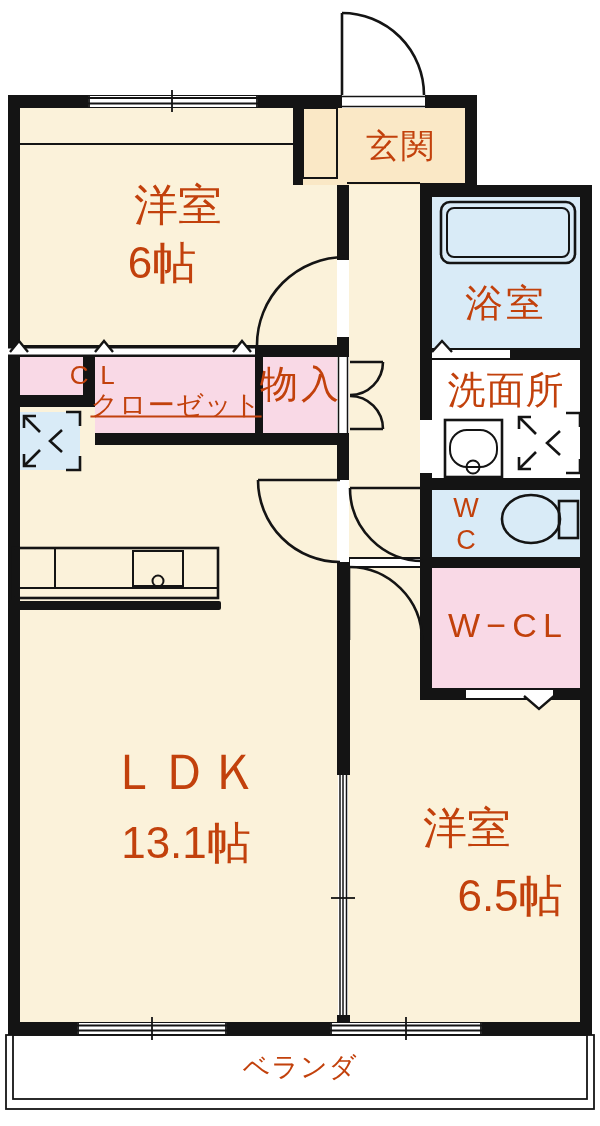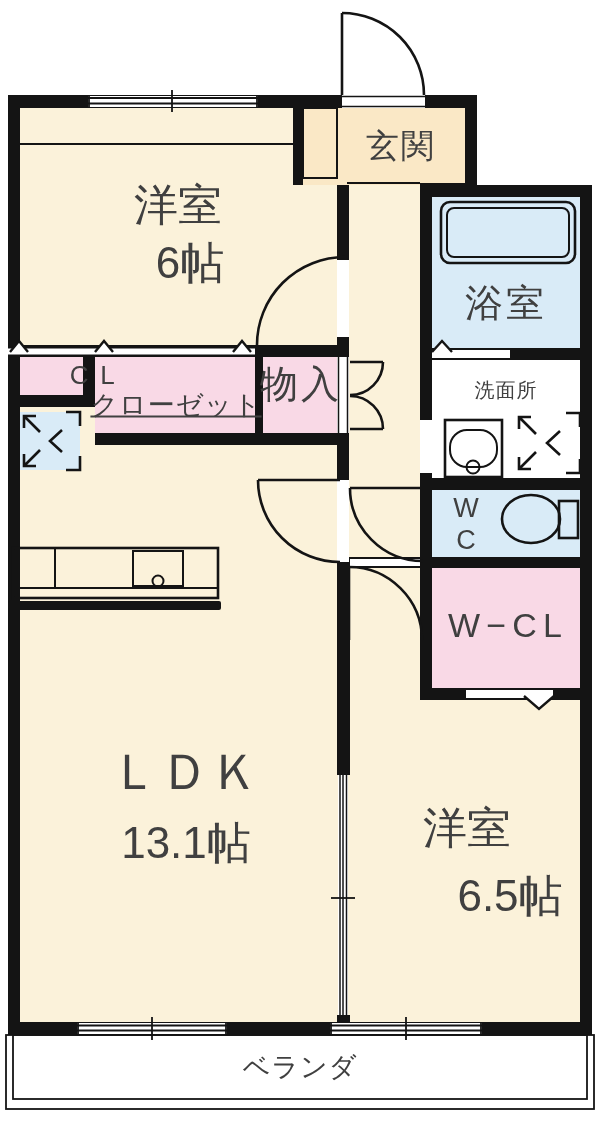--- a/index.html
+++ b/index.html
@@ -1,25 +1,25 @@
 <!DOCTYPE html>
 <html style="--floor: #FBF2DA; --entrance_floor: #FAE8C6; --closet_pink: #F9D9E6; --water_blue: #D9EBF7; --tub_fill: #E9F3FB; --wall: #141414; --background: #FFFFFF;"><head>
 <meta charset="utf-8">
 <style>
   html,body{margin:0;padding:0;background:#fff;}
   #plan{position:relative;width:600px;height:1126px;background:#fff;overflow:hidden;
         font-family:"Liberation Sans","DejaVu Sans",sans-serif;color:#141414;}
   #plan svg{position:absolute;left:0;top:0;}
   .lbl{position:absolute;transform:translate(-50%,-50%);white-space:nowrap;
-       line-height:1;color:#404040;text-align:center;}
+       line-height:1;color:#c2410c;text-align:center;}
   .sz44{font-size:44px;}
   .sz50{font-size:50px;}
   .sz38{font-size:38px;letter-spacing:3px;}
   .sz34{font-size:33px;letter-spacing:2px;}
-  .sz30{font-size:20px;letter-spacing:1px;}
+  .sz30{font-size:38px;letter-spacing:1px;}
   .sz27{font-size:27px;letter-spacing:1px;}
   .sz26{font-size:26px;}
   .cl-sp{letter-spacing:.45em;margin-left:43px;}
   .wcl-sp{letter-spacing:.18em;font-size:34px;}
   .wc-lines{line-height:1.2;font-size:27px;}
   
   .f-floor{fill:var(--floor,#FBF2DA);}
   .f-entrance{fill:var(--entrance_floor,#FAE8C6);}
   .f-pink{fill:var(--closet_pink,#F9D9E6);}
   .f-blue{fill:var(--water_blue,#D9EBF7);}
@@ -204,21 +204,21 @@
       <path d="M347,183 H420" class="s sw20"></path>
     </g>
 
     <g>
       <rect x="6" y="1035" width="588" height="74" class="f-white s sw18"></rect>
       <rect x="13" y="1035" width="574" height="64" class="s sw18"></rect>
     </g>
   </svg>
 
   <div class="lbl sz44" style="left:178px;top:205px;">洋室</div>
-  <div class="lbl sz44" style="left:190px;top:263px;text-align:center;">6帖</div>
+  <div class="lbl sz44" style="left:162px;top:263px;text-align:center;">6帖</div>
   <div class="lbl sz34" style="left:401px;top:145px;">玄関</div>
   <div class="lbl sz38" style="left:506px;top:303px;">浴室</div>
   <div class="lbl sz30" style="left:506px;top:390px;">洗面所</div>
   <div class="lbl wc-lines" style="left:466px;top:524px;"><span>W</span><br><span>C</span></div>
   <div class="lbl wcl-sp" style="left:508px;top:625px;">W−CL</div>
   <div class="lbl sz26 cl-sp" style="left:55px;top:375px;">CL</div>
   <div class="lbl sz27" style="left:176px;top:405px;text-decoration:underline;">クローゼット</div>
   <div class="lbl sz38" style="left:301px;top:384px;">物入</div>
   <div class="lbl sz50" style="left:185px;top:772px;">ＬＤＫ</div>
   <div class="lbl sz44" style="left:186px;top:843px;">13.1帖</div>

